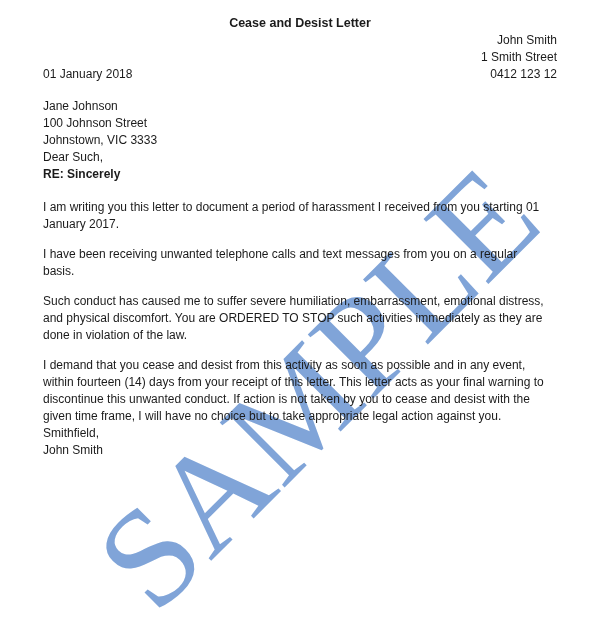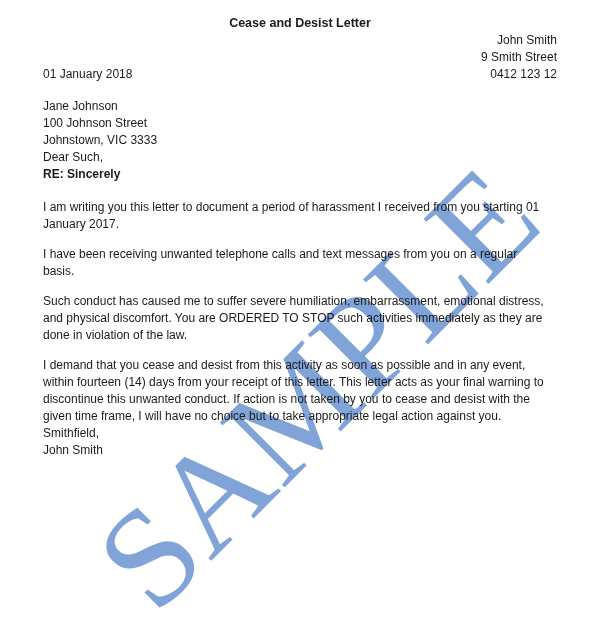--- a/index.html
+++ b/index.html
@@ -87,21 +87,21 @@
   <div class="watermark" style="color: rgb(122, 160, 214);">SAMPLE</div>
 
   <div class="content">
 
     <p class="title line">Cease and Desist Letter</p>
 
     <div class="header-row">
       <div>01 January 2018</div>
       <div class="sender-block">
         <p class="line">John Smith</p>
-        <p class="line">9 Smith Street</p>
+        <p class="line">1 Smith Street</p>
         <p class="line">0412 123 12</p>
       </div>
     </div>
 
     <div class="recipient-block">
       <p class="line">Jane Johnson</p>
       <p class="line">100 Johnson Street</p>
       <p class="line">Johnstown, VIC 3333</p>
     </div>
 

